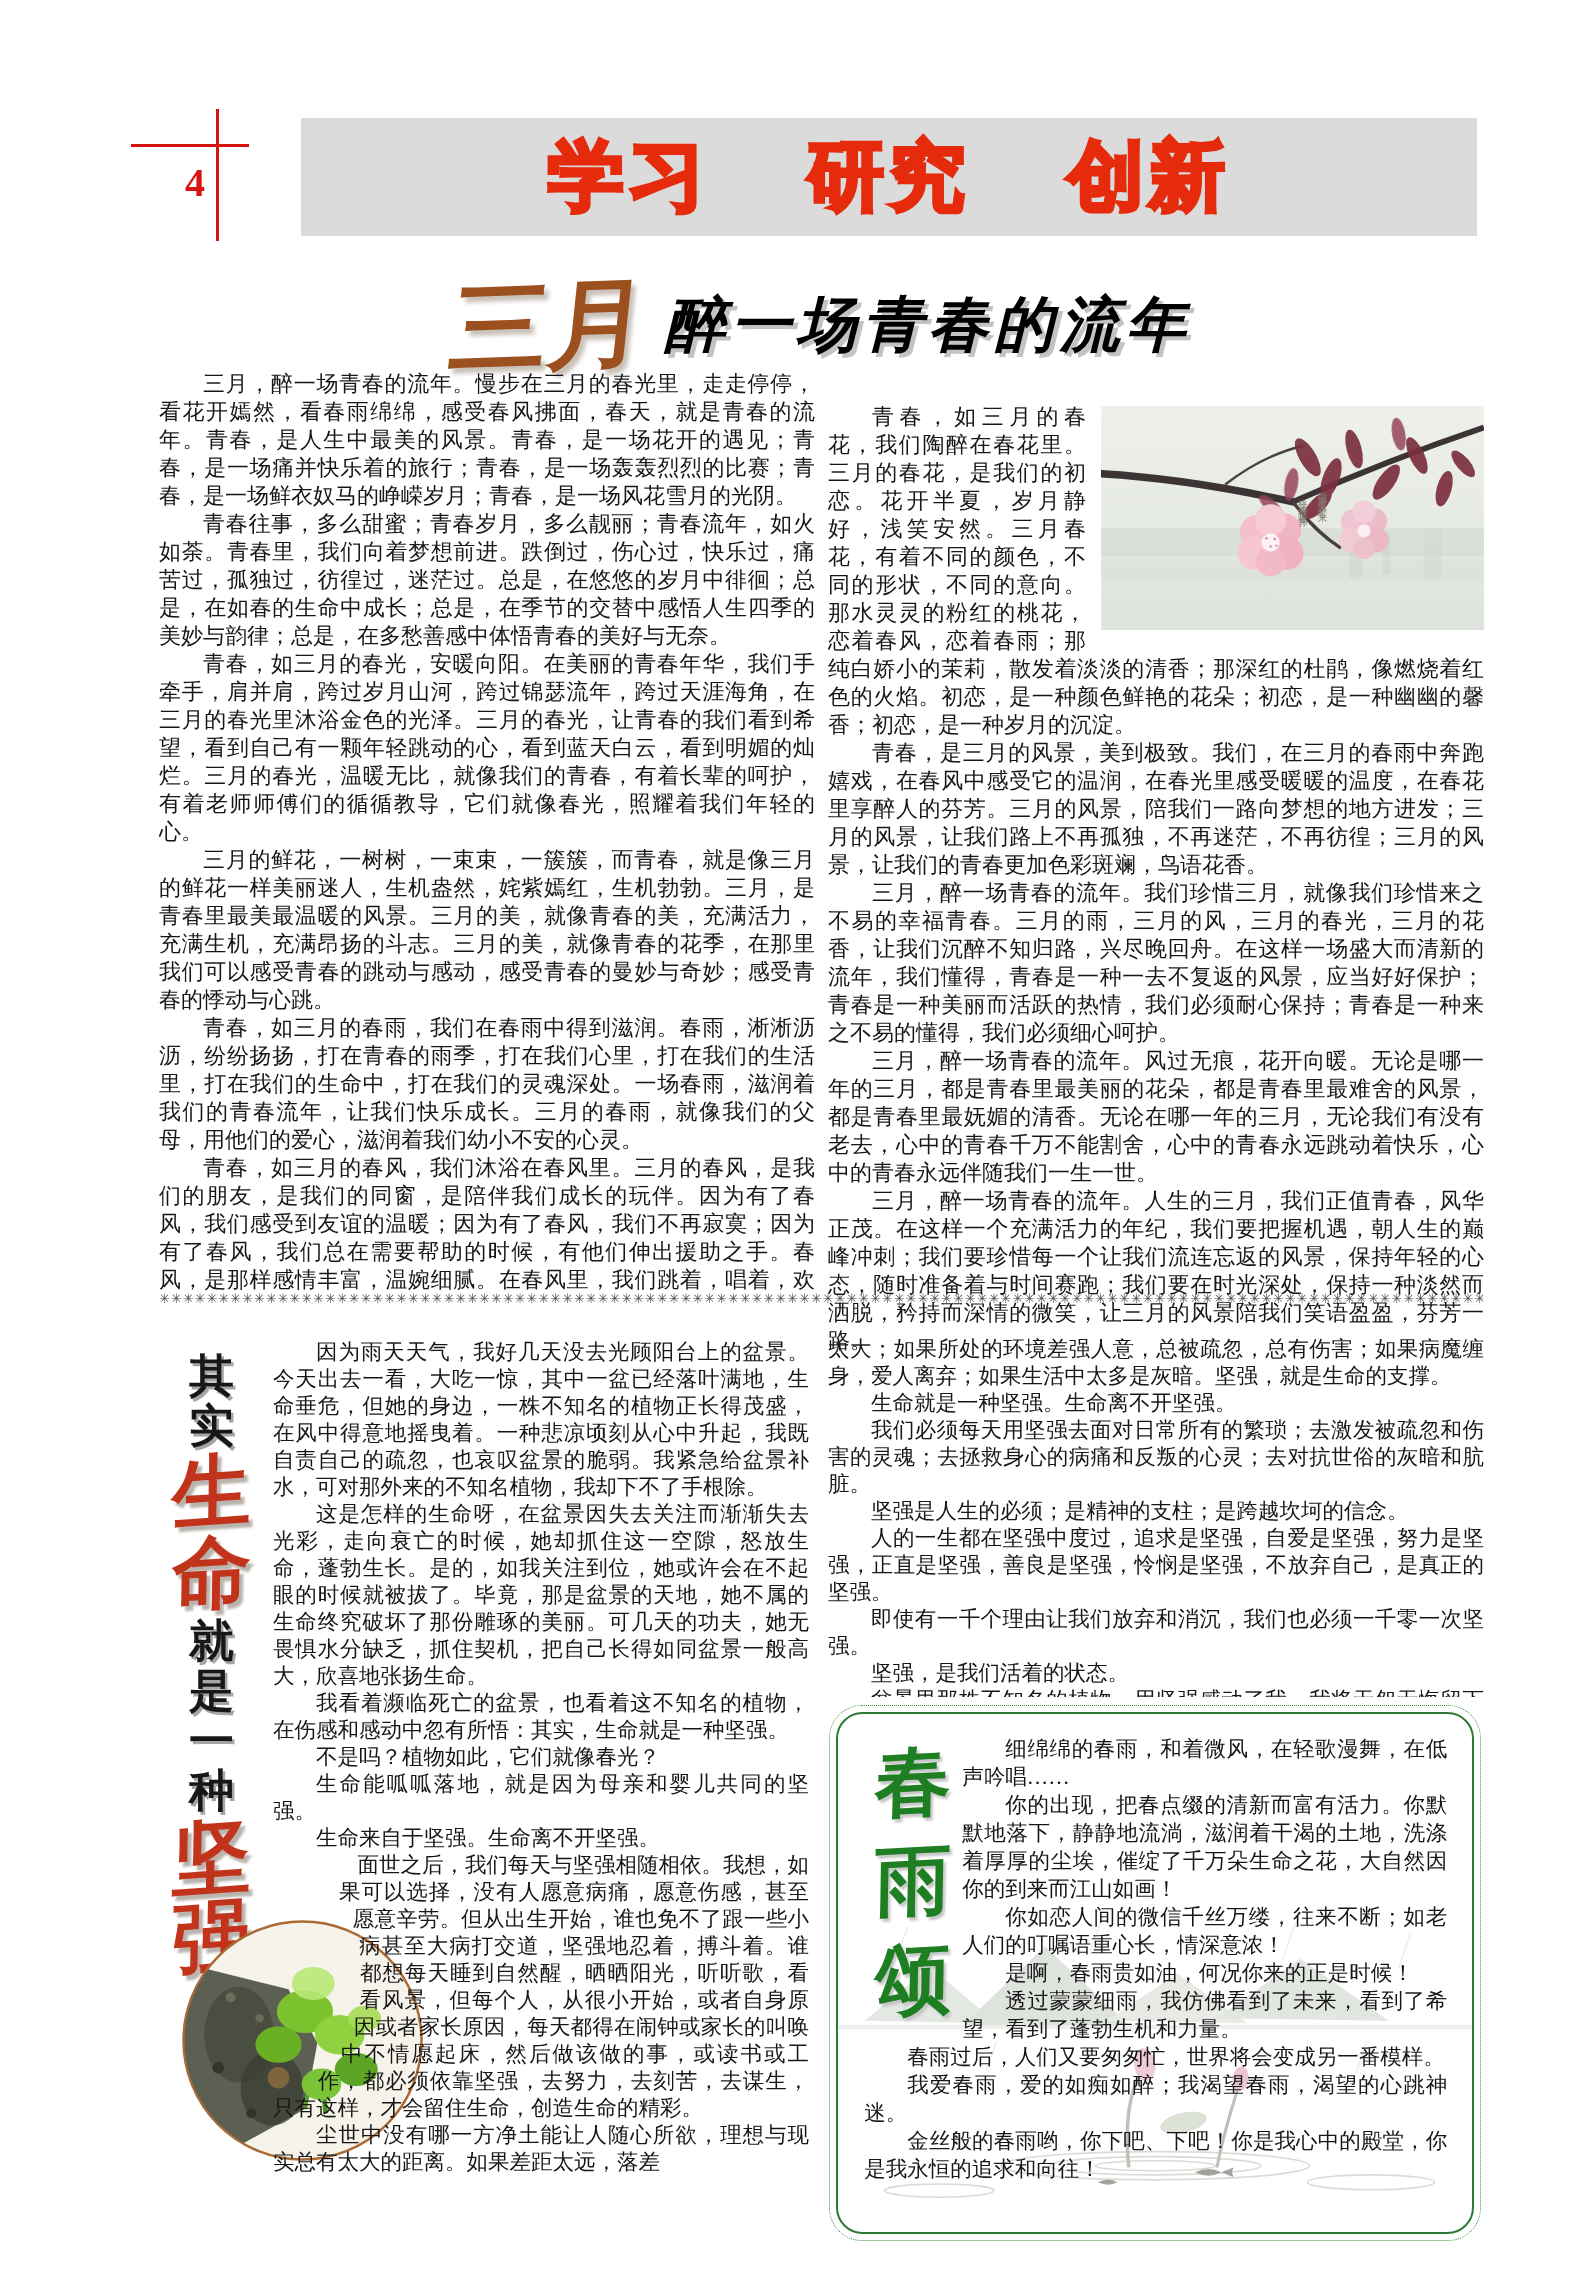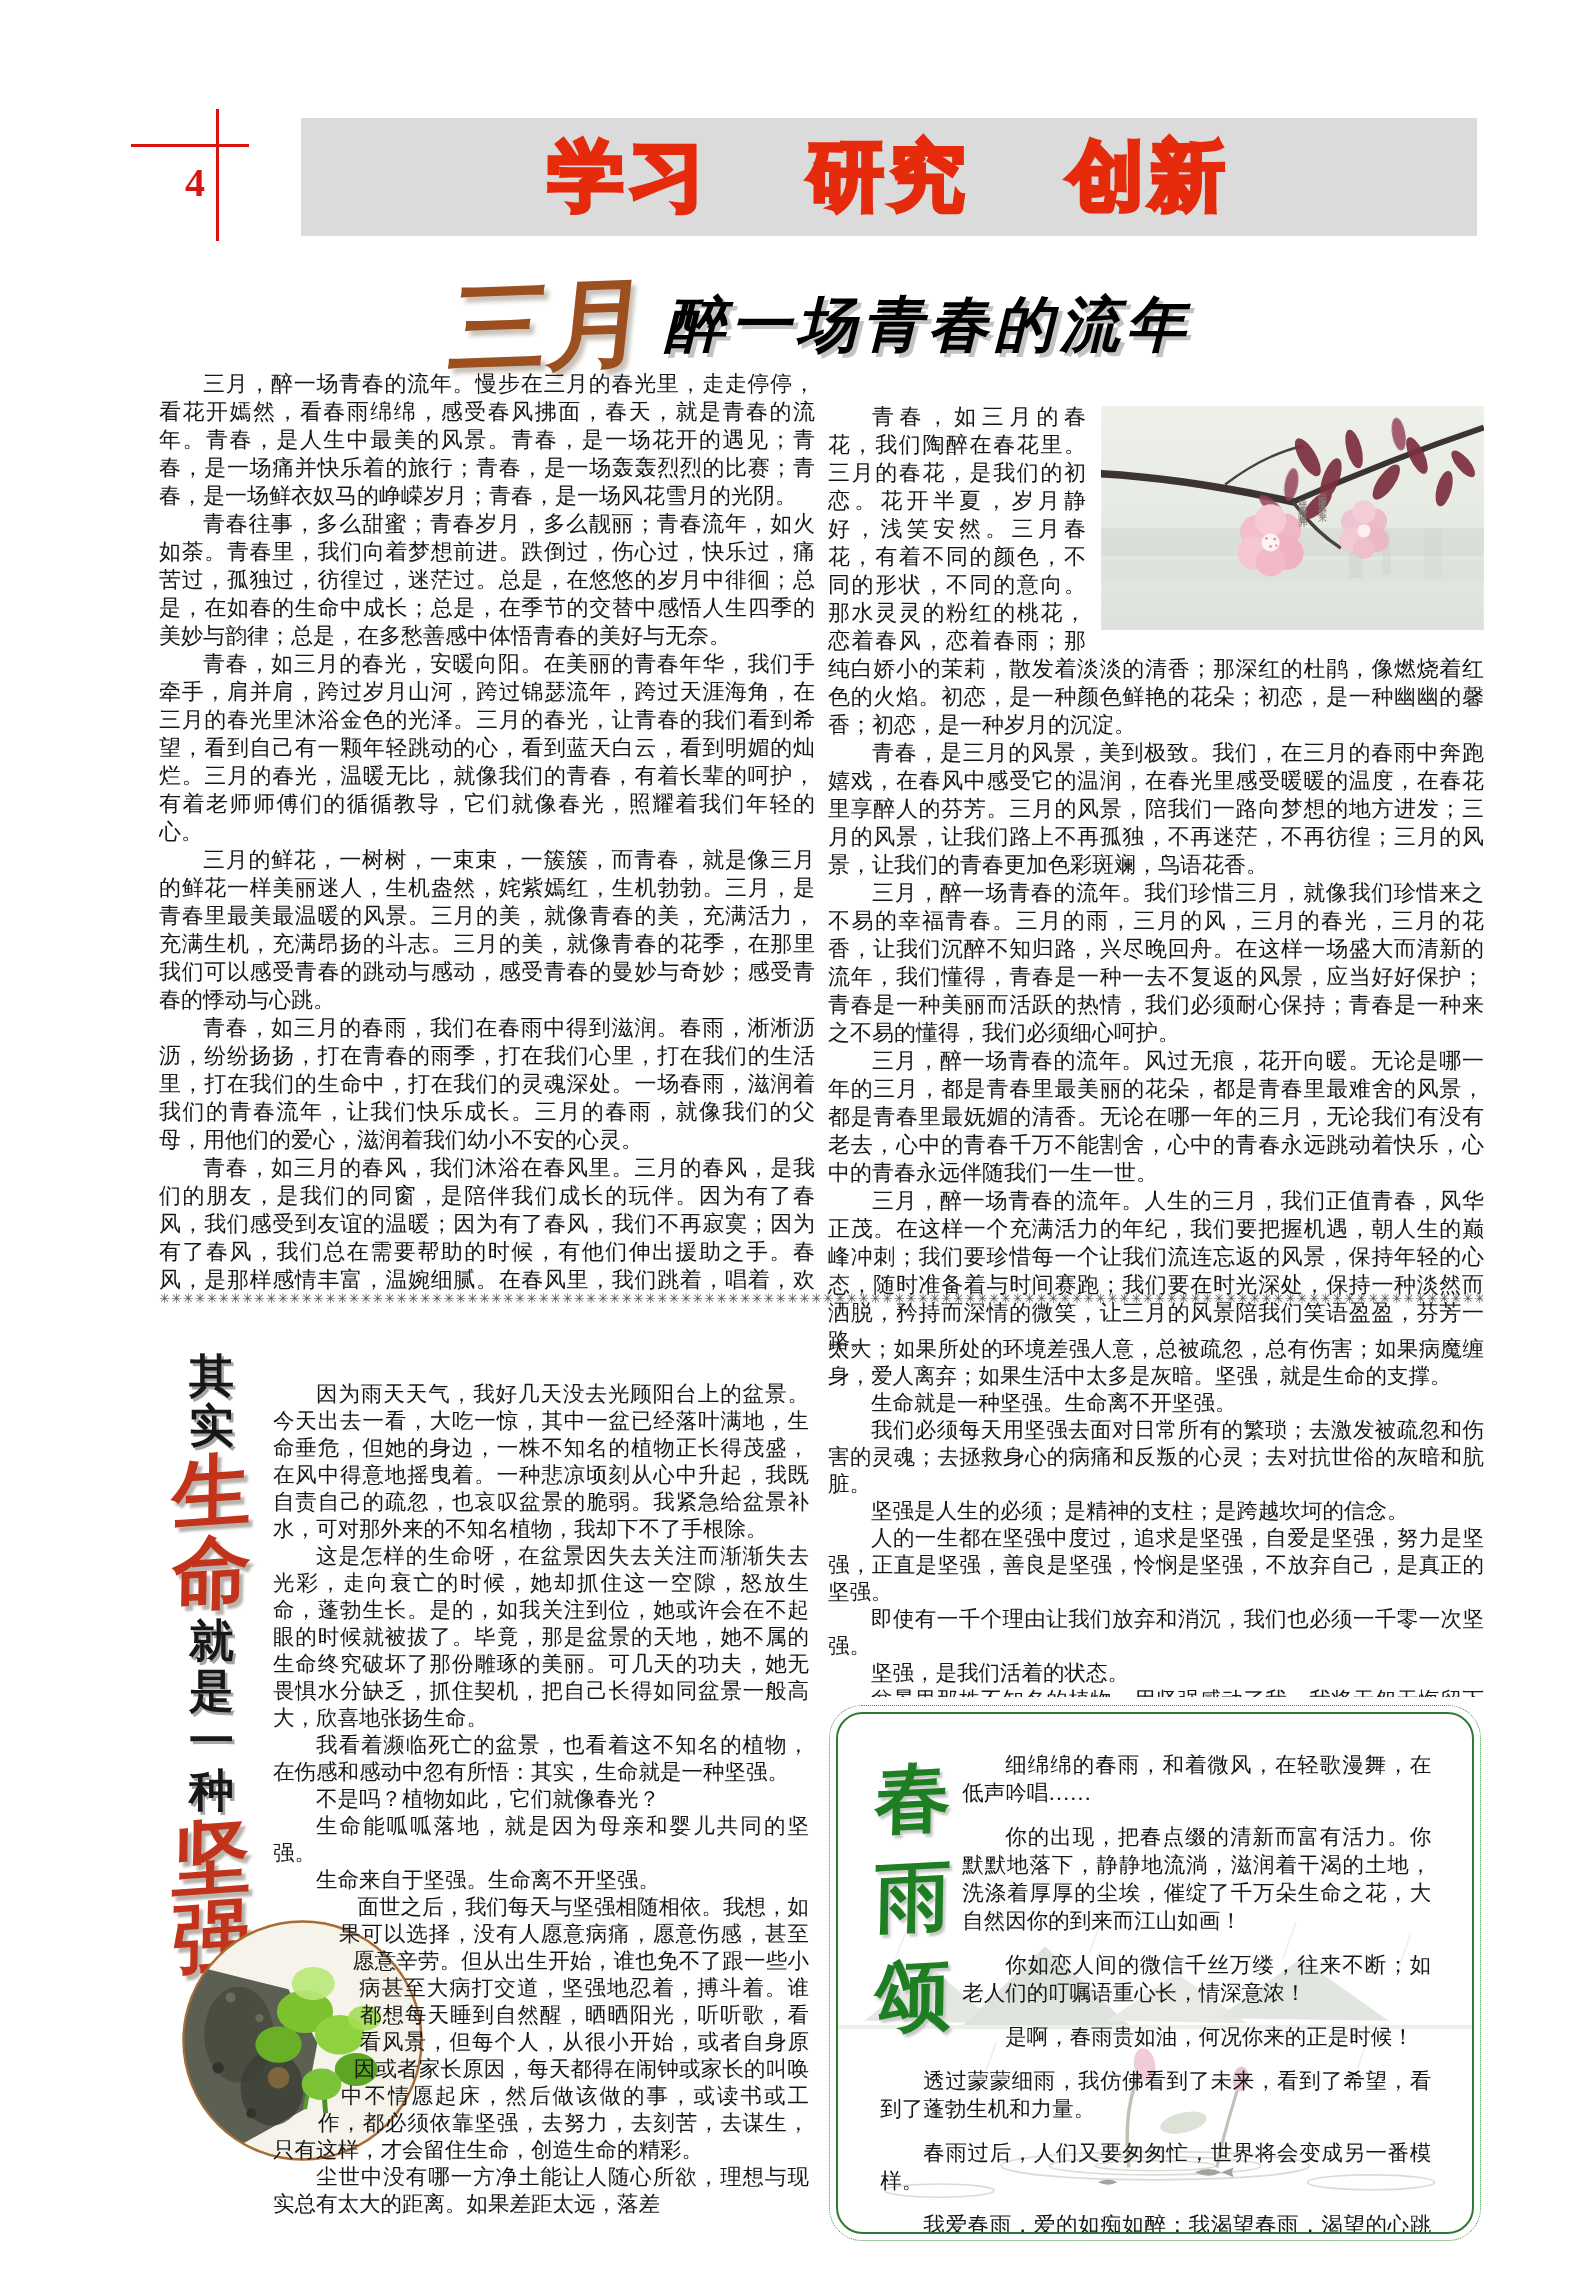--- a/index.html
+++ b/index.html
@@ -45,36 +45,36 @@
   .vtitle{left:162px;top:1348px;width:99px;text-align:center;}
   .vtitle span{display:block;line-height:1;}
   .vt-black{font-family:"Liberation Sans","DejaVu Sans",sans-serif;
         font-size:45px;font-weight:900;color:#171717;margin:5px 0;
         text-shadow:2.5px 2.5px 0 #a5a5a5;}
   .vt-red{font-size:79px;font-weight:bold;color:#c2331c;margin:1.7px 0;
         transform:rotate(-4deg) skewX(-5deg);
         text-shadow:4.1px 5px 2.5px #b9b3ad;}
 
   .a2col{font-size:21.5px;line-height:27px;}
-  .a2-mid{left:273px;top:1381px;width:536px;}
+  .a2-mid{left:273px;top:1339px;width:536px;}
   .a2-right{left:828px;top:1336px;width:656px;max-height:361px;overflow:hidden;}
   .a2-right .cont{text-indent:0;}
   .circle-spacer{float:left;width:166px;height:244px;margin:41px 13.2px 0 0;
         shape-outside:circle(124px at -37px 123px);}
   .plant-circle{left:181px;top:1919px;width:243px;height:243px;}
 
   
   .gbox{left:829px;top:1705px;width:652px;height:536px;box-sizing:border-box;
         border:1.7px dotted #35923a;border-radius:33px;padding:5.8px;}
   .gbox-inner{height:100%;box-sizing:border-box;border:2.5px solid #2f7a33;
         border-radius:26.5px;padding:21.5px 25px 15px 26.5px;position:relative;
         overflow:hidden;background:#ffffff;}
   .gbox-bg{position:absolute;left:0;bottom:0;width:100%;height:323px;opacity:.55;}
   .gbox-content{position:relative;font-size:21.5px;line-height:28px;}
-  .gbox-content p{margin:16px;text-indent:2em;text-align:justify;color:#161616;}
+  .gbox-content p{margin:0;text-indent:2em;text-align:justify;color:#161616;}
   .gtitle{float:left;width:98px;height:286px;display:flex;flex-direction:column;
         align-items:center;gap:23px;padding-top:8.3px;}
   .gtitle span{font-size:76px;font-weight:bold;color:#1e7e22;line-height:1;
         transform:rotate(-3deg) skewX(-4deg);text-shadow:2.5px 3.3px 2.5px #c6c6c6;}
 </style>
 </head>
 <body>
 
 <div class="abs crop-h"></div>
 <div class="abs crop-v"></div>

